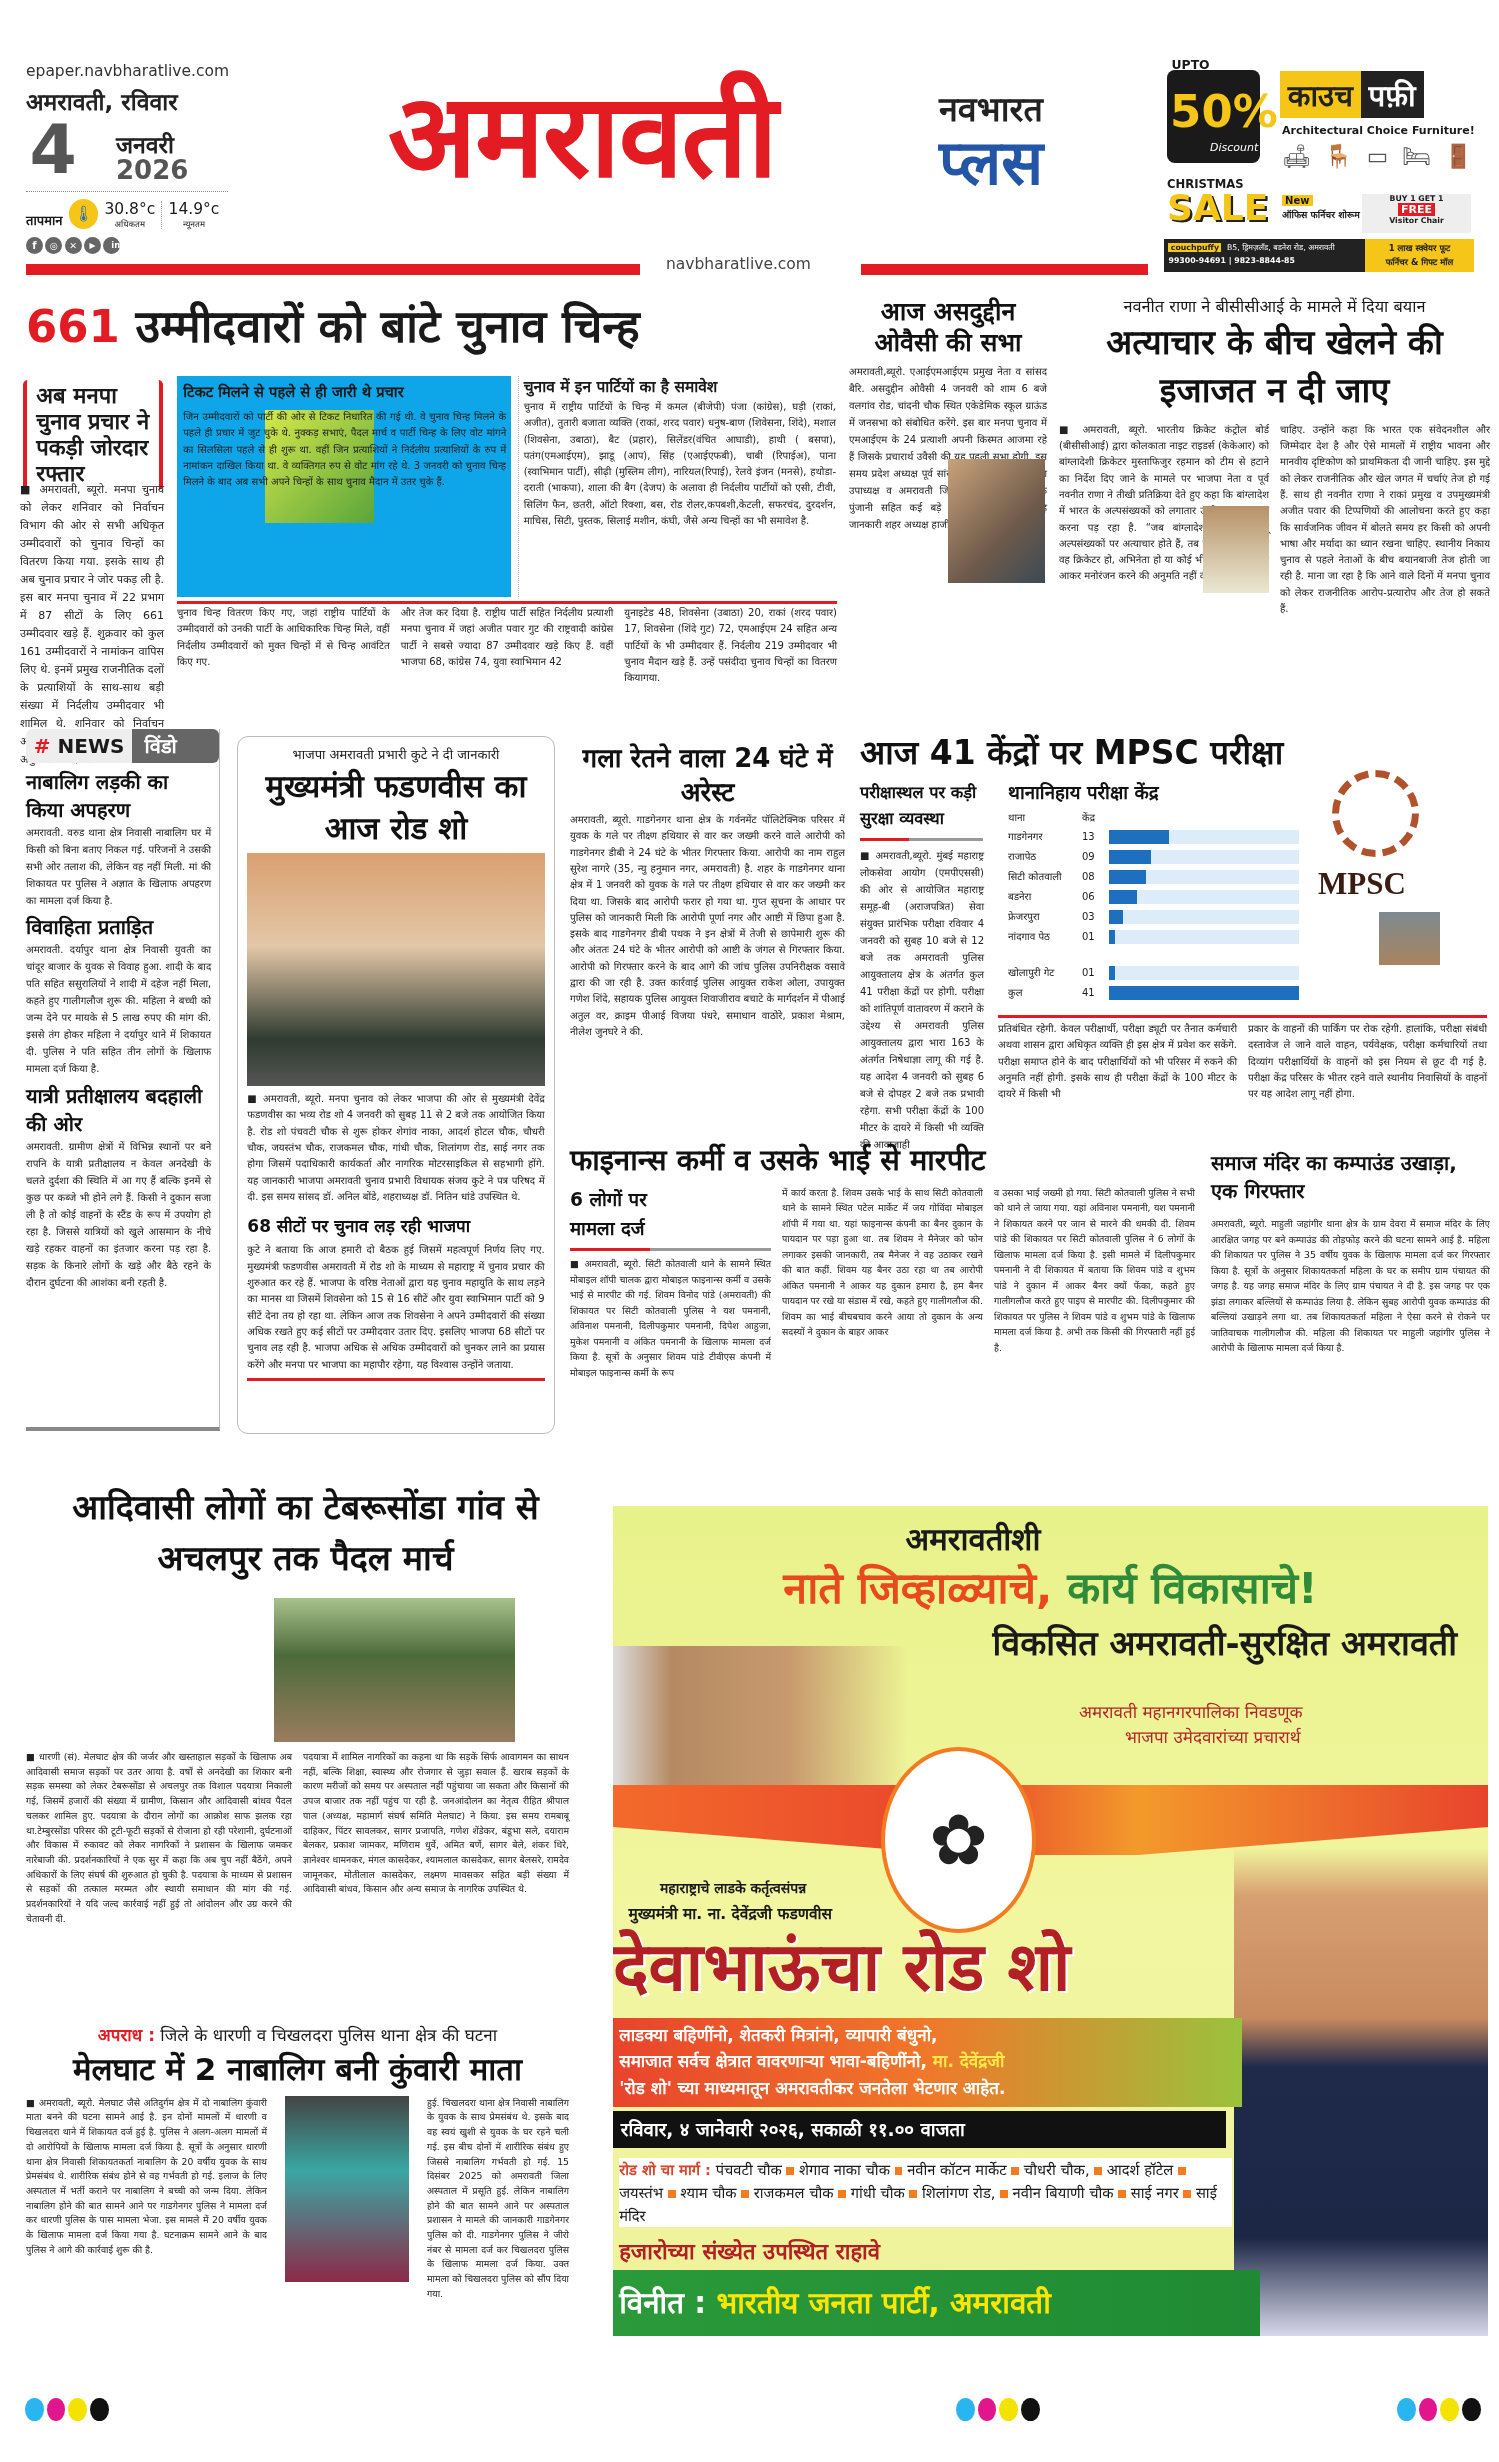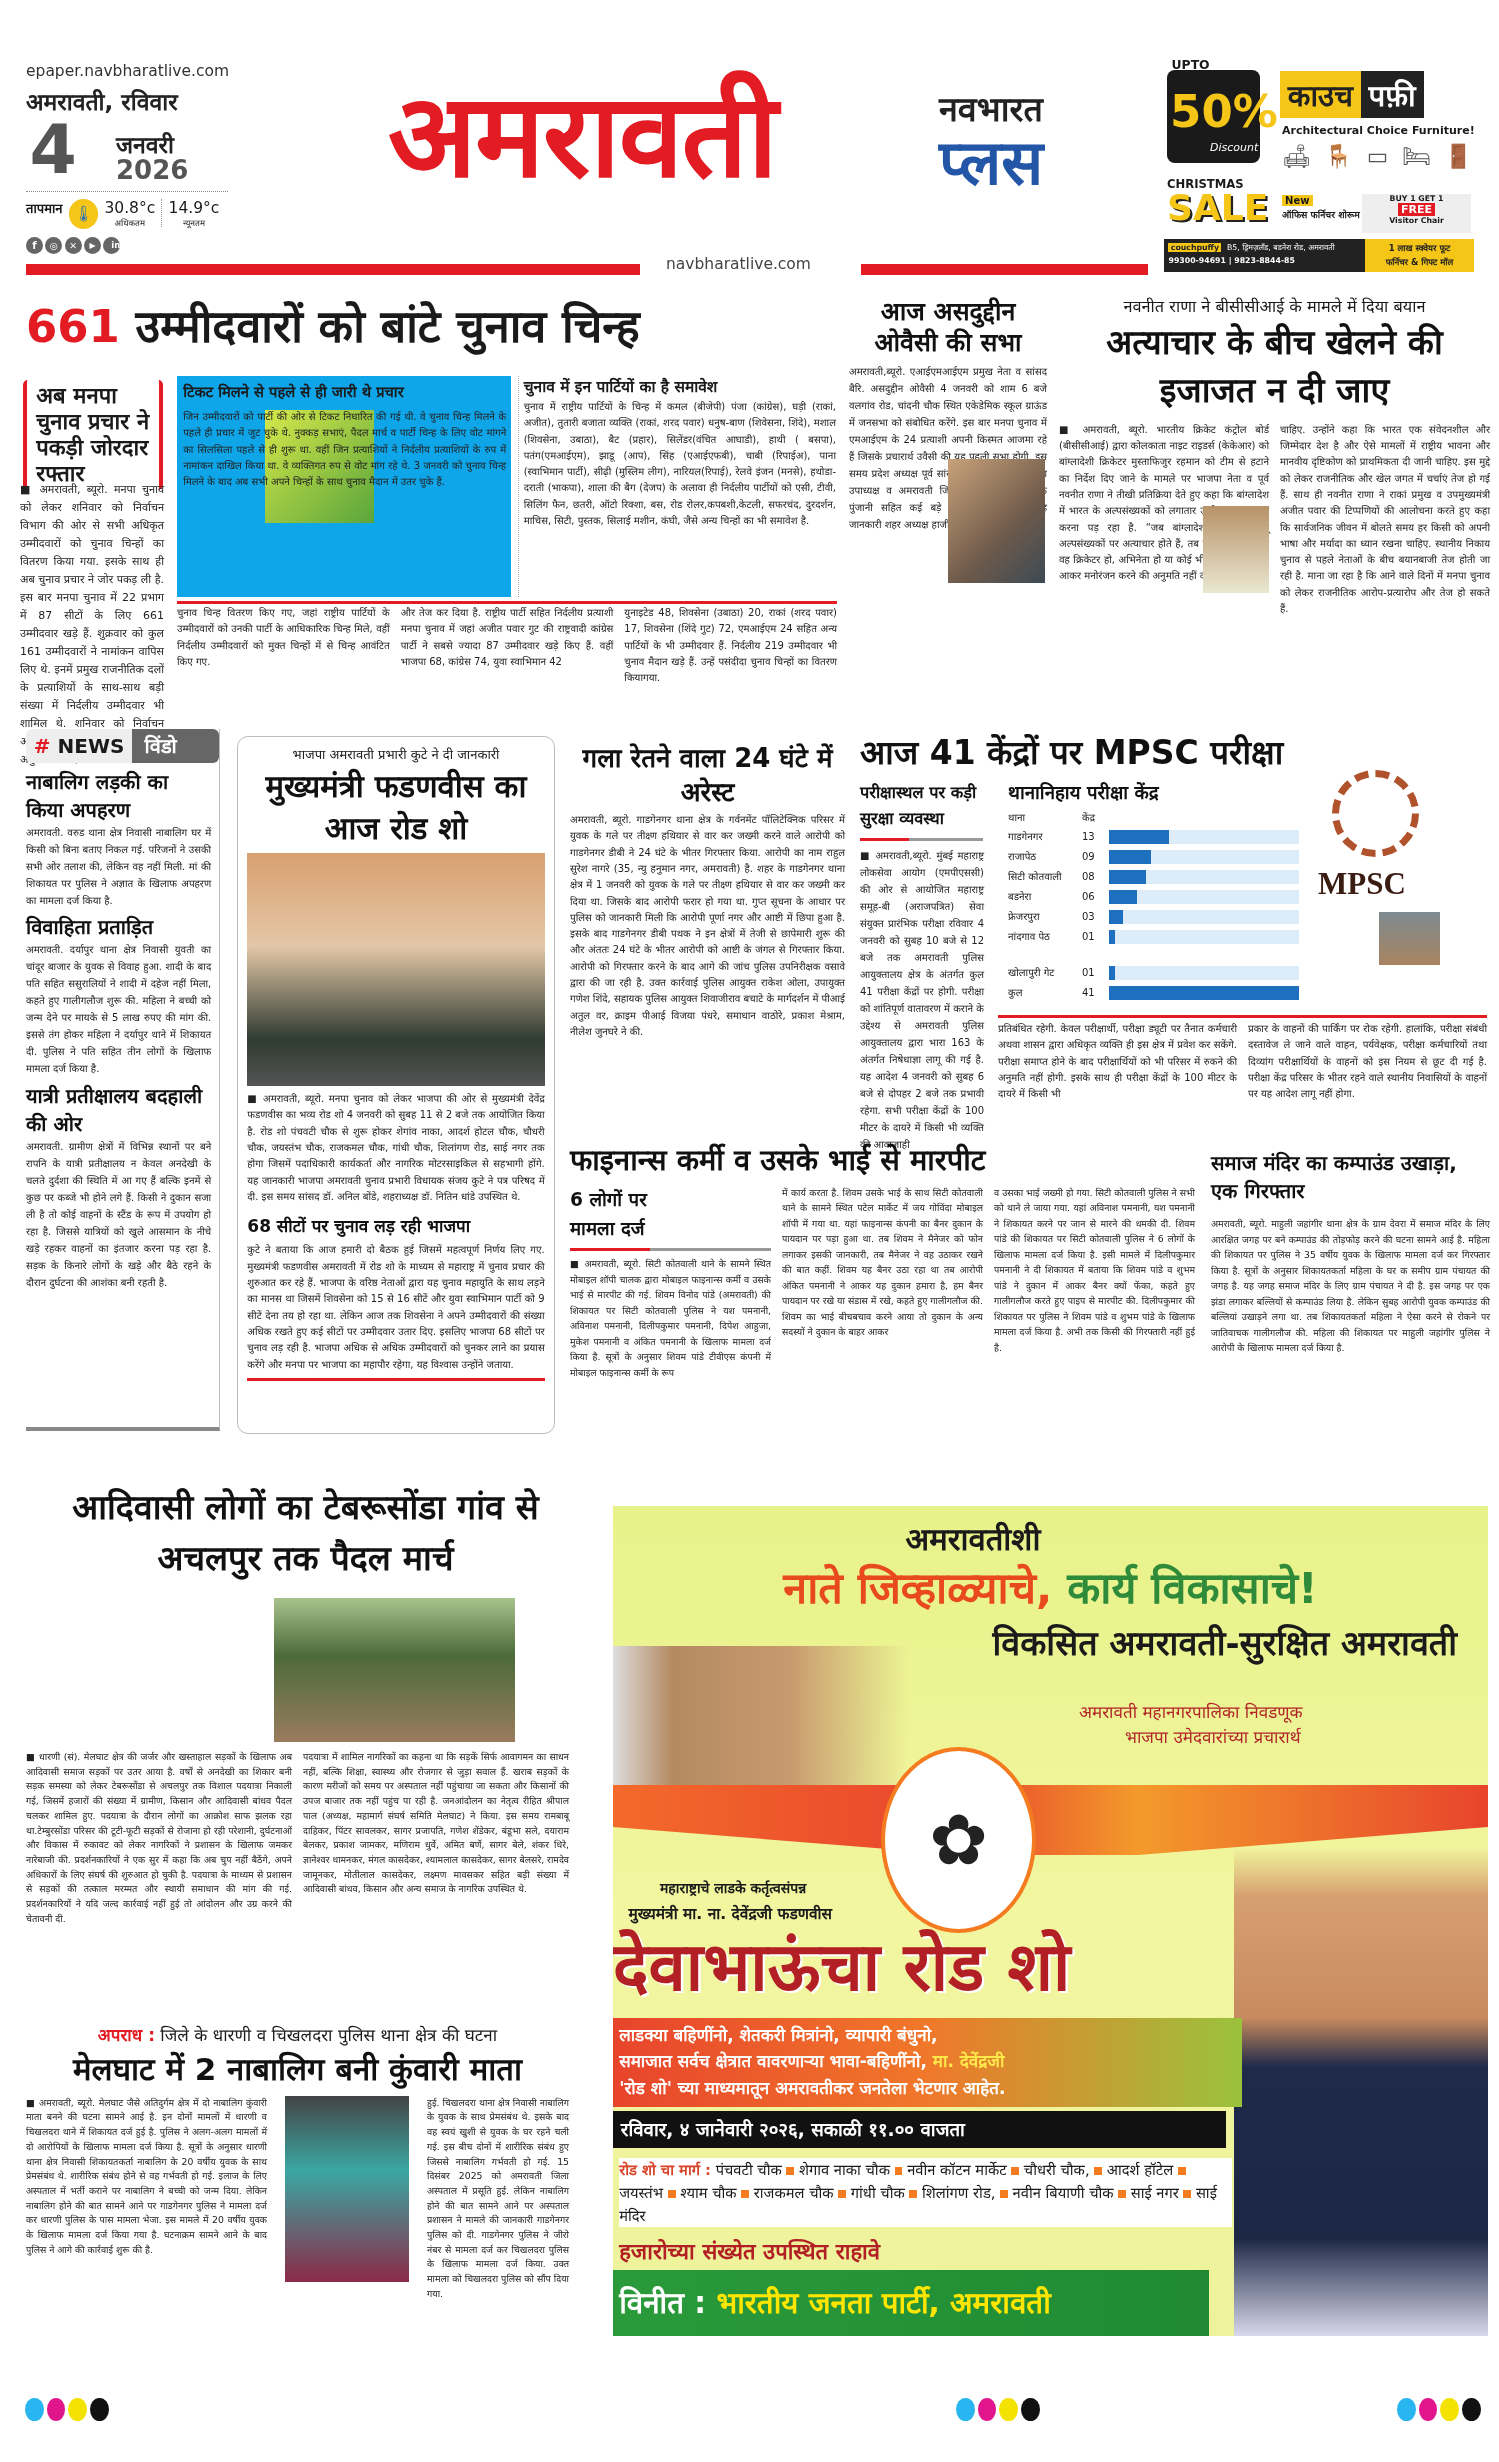--- a/index.html
+++ b/index.html
@@ -17,21 +17,21 @@
 </head>
 <body>
 
 <div class="abs" style="left:0;top:0;width:1499px;height:279px">
   <div class="abs" style="left:26px;top:62px;font-size:15.5px;color:#333">epaper.navbharatlive.com</div>
   <div class="abs" style="left:26px;top:85px;font-size:23px;font-weight:bold;color:#222">अमरावती, रविवार</div>
   <div class="abs" style="left:29.5px;top:115px;font-size:68px;font-weight:bold;color:#555;line-height:70px">4</div>
   <div class="abs" style="left:116px;top:128px;font-size:23px;font-weight:bold;color:#222">जनवरी</div>
   <div class="abs" style="left:116px;top:155px;font-size:26px;font-weight:bold;color:#555">2026</div>
   <div class="abs" style="left:26px;top:191px;width:202px;border-top:1.6px dotted #888"></div>
-  <div class="abs" style="left:26px;top:199px;display:flex;align-items:flex-start;gap:6.2px">
+  <div class="abs" style="left:26px;top:199px;display:flex;align-items:flex-end;gap:6.2px">
     <span style="font-size:13px;font-weight:bold">तापमान</span>
     <span style="width:29.5px;height:29.5px;border-radius:50%;background:#f5c518;display:flex;align-items:center;justify-content:center;font-size:15.5px;color:#2a6fb5">🌡</span>
     <span style="text-align:center">
         <div style="font-size:15.5px">30.8°c</div>
         <div style="font-size:8.5px">अधिकतम</div>
       </span>
     <span style="border-left:1.6px dotted #999;height:28px"></span>
     <span style="text-align:center">
         <div style="font-size:15.5px">14.9°c</div>
         <div style="font-size:8.5px">न्यूनतम</div>
@@ -297,21 +297,21 @@
     <span>समाजात सर्वच क्षेत्रात वावरणाऱ्या भावा-बहिणींनो,</span>
     <span style="color:#ffe84a">मा. देवेंद्रजी</span>
   </div>
   <div style="position:absolute;left:6.2px;top:570px;font-size:17px;color:#fff;font-weight:bold">'रोड शो' च्या माध्यमातून अमरावतीकर जनतेला भेटणार आहेत.</div>
   <div style="position:absolute;left:0;top:605px;width:613px;height:37px;background:#111;color:#fff;font-size:18.6px;font-weight:bold;line-height:37px;padding-left:7.8px">रविवार, ४ जानेवारी २०२६, सकाळी ११.०० वाजता</div>
   <div style="position:absolute;left:6.2px;top:652px;width:613px;font-size:14.7px;line-height:23px;background:#fff">
     <span style="color:#d8452a;font-weight:bold">रोड शो चा मार्ग :</span>
     <span id="route-list"><span>पंचवटी चौक</span><span class="sq"></span><span>शेगाव नाका चौक</span><span class="sq"></span><span>नवीन कॉटन मार्केट</span><span class="sq"></span><span>चौधरी चौक,</span><span class="sq"></span><span>आदर्श हॉटेल</span><span class="sq"></span><span>जयस्तंभ</span><span class="sq"></span><span>श्याम चौक</span><span class="sq"></span><span>राजकमल चौक</span><span class="sq"></span><span>गांधी चौक</span><span class="sq"></span><span>शिलांगण रोड,</span><span class="sq"></span><span>नवीन बियाणी चौक</span><span class="sq"></span><span>साई नगर</span><span class="sq"></span><span>साई मंदिर</span></span>
   </div>
   <div style="position:absolute;left:6.2px;top:729px;font-size:22px;font-weight:bold;color:#b21f24">हजारोच्या संख्येत उपस्थित राहावे</div>
-  <div style="position:absolute;left:0;top:764px;width:596px;height:66px;background:linear-gradient(90deg,#2a9a3a,#1f8a33);font-size:29.5px;font-weight:bold;line-height:66px;padding-left:6.2px">
+  <div style="position:absolute;left:0;top:764px;width:647px;height:66px;background:linear-gradient(90deg,#2a9a3a,#1f8a33);font-size:29.5px;font-weight:bold;line-height:66px;padding-left:6.2px">
     <span style="color:#fff">विनीत :</span>
     <span style="color:#ffe600">भारतीय जनता पार्टी, अमरावती</span>
   </div>
 </div>
 
 <div class="abs" style="left:25px;top:2398px"><span class="dot" style="background:#29b6f0"></span><span class="dot" style="background:#e2168c"></span><span class="dot" style="background:#f4e300"></span><span class="dot" style="background:#111"></span></div>
 <div class="abs" style="left:956px;top:2398px"><span class="dot" style="background:#29b6f0"></span><span class="dot" style="background:#e2168c"></span><span class="dot" style="background:#f4e300"></span><span class="dot" style="background:#111"></span></div>
 <div class="abs" style="left:1397px;top:2398px"><span class="dot" style="background:#29b6f0"></span><span class="dot" style="background:#e2168c"></span><span class="dot" style="background:#f4e300"></span><span class="dot" style="background:#111"></span></div>
 
 

